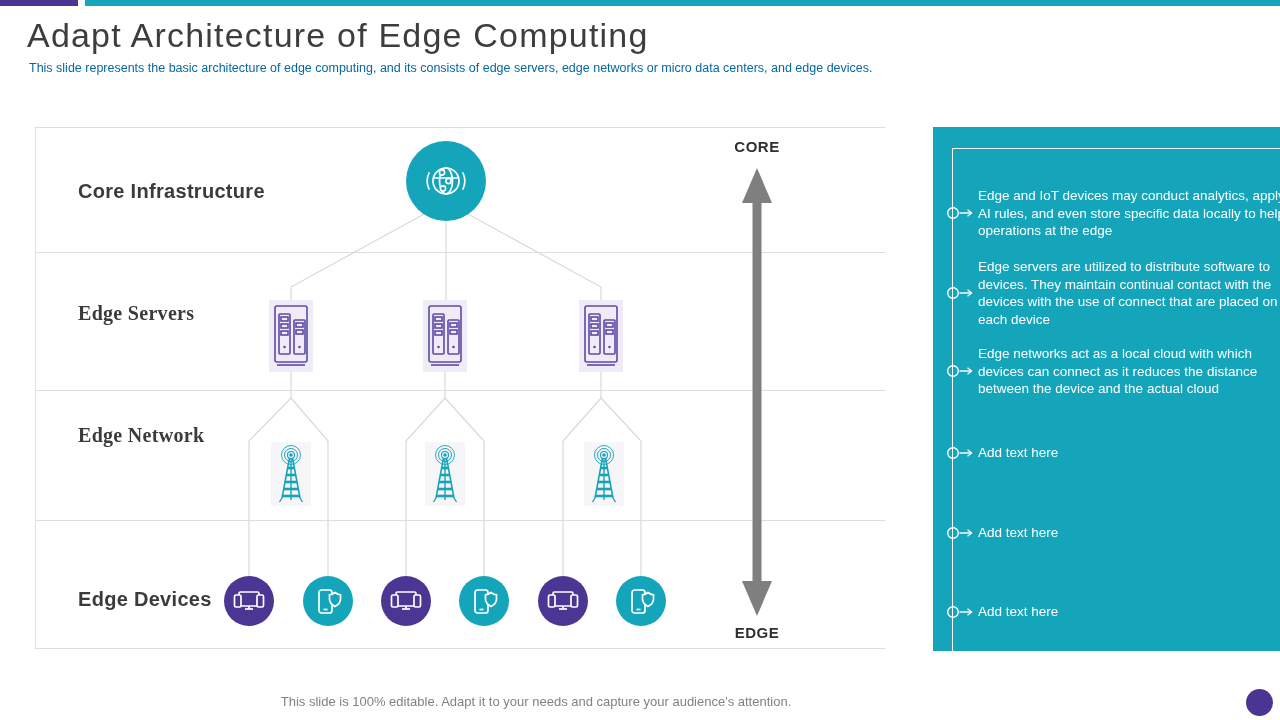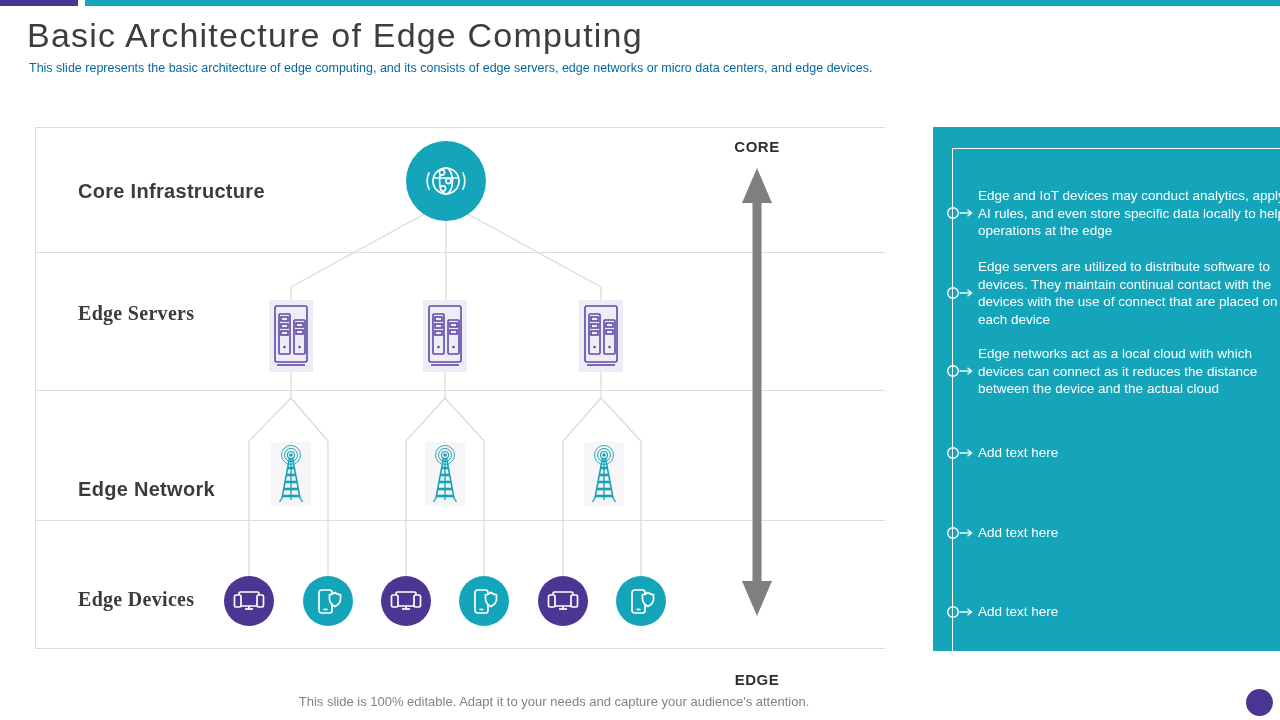--- a/index.html
+++ b/index.html
@@ -35,43 +35,43 @@
   .axis-label{font-weight:bold;font-size:15px;color:#2f2f2f;letter-spacing:.5px;}
 
   
   .panel{left:885px;top:127px;width:373px;height:524px;background:#14A5BB;margin-left:48px;}
   .panel-vline{position:absolute;left:19px;top:21px;width:1px;height:503px;background:#ffffff;}
   .panel-hline{position:absolute;left:19px;top:21px;width:354px;height:1px;background:#ffffff;}
   .panel-item{position:absolute;left:0;width:373px;transform:translateY(-50%);display:flex;align-items:center;}
   .panel-item .marker{position:absolute;left:13px;top:50%;transform:translateY(-50%);}
   .panel-text{position:absolute;left:45px;width:320px;color:#ffffff;font-size:13.5px;line-height:17.5px;top:50%;transform:translateY(-50%);}
 
-  .footer{left:0;top:694px;width:1072px;text-align:center;font-size:13px;color:#828282;margin-left:18px;}
+  .footer{left:0;top:694px;width:1072px;text-align:center;font-size:13px;color:#828282;}
   .corner-dot{left:1246px;top:689px;width:27px;height:27px;border-radius:50%;background:#4B3592;}
 </style>
 </head>
 <body>
 
 <div class="abs bar-purple"></div>
 <div class="abs bar-teal"></div>
 
-<div class="abs title">Basic Architecture of Edge Computing</div>
+<div class="abs title">Adapt Architecture of Edge Computing</div>
 <div class="abs subtitle">This slide represents the basic architecture of edge computing, and its consists of edge servers, edge networks or micro data centers, and edge devices.</div>
 
 <div class="abs gridline" style="left:35px;top:127px;width:850px;height:1px;"></div>
 <div class="abs gridline" style="left:35px;top:252px;width:850px;height:1px;"></div>
 <div class="abs gridline" style="left:35px;top:390px;width:850px;height:1px;"></div>
 <div class="abs gridline" style="left:35px;top:520px;width:850px;height:1px;"></div>
 <div class="abs gridline" style="left:35px;top:648px;width:850px;height:1px;"></div>
 <div class="abs gridline" style="left:35px;top:127px;width:1px;height:521px;"></div>
 
 <div class="abs row-label" style="left:78px;top:180px;">Core Infrastructure</div>
 <div class="abs row-label" style="left:78px;top:302px;font-family:Liberation Serif, serif;">Edge Servers</div>
-<div class="abs row-label" style="left:78px;top:478px;">Edge Network</div>
-<div class="abs row-label" style="left:78px;top:588px;font-family:Liberation Serif, serif;">Edge Devices</div>
+<div class="abs row-label" style="left:78px;top:424px;font-family:Liberation Serif, serif;">Edge Network</div>
+<div class="abs row-label" style="left:78px;top:588px;">Edge Devices</div>
 
 <svg class="abs" style="left:0;top:0;" width="1280" height="720">
   <g stroke="#d9d9d9" stroke-width="1.2" fill="none">
     <path d="M446,221 L446,302"></path>
     <path d="M426,213 L291,287 L291,302"></path>
     <path d="M466,213 L601,287 L601,302"></path>
     <path d="M291,372 L291,398"></path>
     <path d="M291,398 L249,441 L249,577"></path>
     <path d="M291,398 L328,441 L328,577"></path>
     <path d="M445,372 L445,398"></path>
@@ -289,21 +289,21 @@
       <path d="M12.5,25.5 H16.5"></path>
       <path d="M24,8.5 c2,1.6 3.8,2.2 5.5,2.3 v4.5 c0,3.6 -2.6,5.6 -5.5,7.2 c-2.9,-1.6 -5.5,-3.6 -5.5,-7.2 v-4.5 c1.7,-0.1 3.5,-0.7 5.5,-2.3 z" fill="#14A5BB"></path>
     </g>
   </svg>
 </div>
 
 <div class="abs axis-label" style="left:757px;top:138px;transform:translateX(-50%);">CORE</div>
 <svg class="abs" style="left:727px;top:166px;" width="60" height="452">
   <polygon fill="#7f7f7f" points="30,2 15,37 25.5,37 25.5,415 15,415 30,450 45,415 34.5,415 34.5,37 45,37"></polygon>
 </svg>
-<div class="abs axis-label" style="left:757px;top:624px;transform:translateX(-50%);margin-top:47px;">EDGE</div>
+<div class="abs axis-label" style="left:757px;top:624px;transform:translateX(-50%);">EDGE</div>
 
 <div class="abs panel">
   <div class="panel-vline"></div>
   <div class="panel-hline"></div>
 
   <div class="panel-item" style="top:86px;">
     <svg class="marker" width="30" height="16" viewBox="0 0 30 16">
       <g stroke="#ffffff" stroke-width="1.4" fill="none">
         <circle cx="7" cy="8" r="5.3"></circle>
         <path d="M13.5,8 H25"></path>

